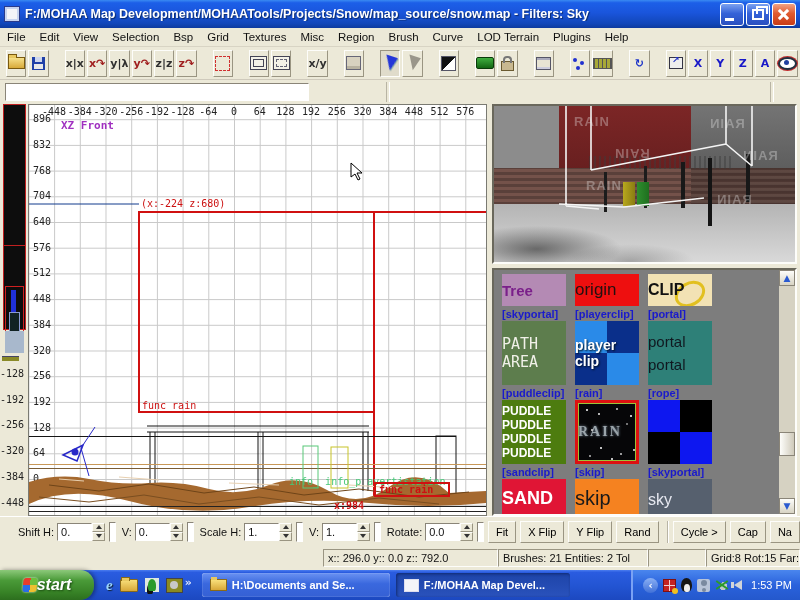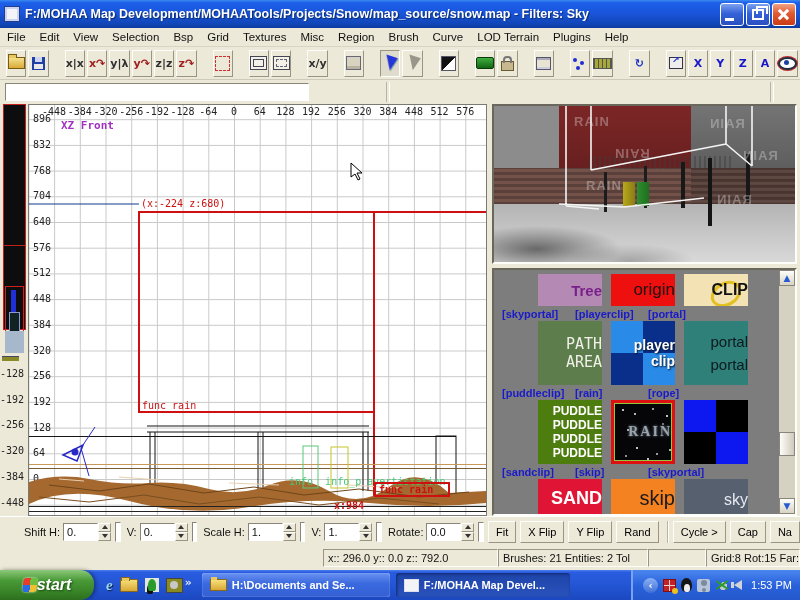--- a/index.html
+++ b/index.html
@@ -92,21 +92,21 @@
   .v3{position:absolute;}
   .gt{position:absolute;color:rgba(235,235,235,.34);font:bold 13px "Liberation Sans",sans-serif;letter-spacing:1px;}
   
   #texpanel{position:absolute;left:492px;top:268px;width:305px;height:248px;background:#7d7d7d;
     border:2px solid;border-color:#6a685c #fdfdfa #fdfdfa #6a685c;box-sizing:border-box;overflow:hidden;}
   #texinner{position:absolute;left:0;top:0;right:16px;bottom:0;padding:4px 0 0 8px;}
   .trow-labels{display:grid;grid-template-columns:64px 64px 64px;column-gap:9px;
     font:bold 11px "Liberation Sans",sans-serif;color:#1a1acc;margin:2px 0 1px 0;white-space:nowrap;}
   .trow{display:grid;grid-template-columns:64px 64px 64px;column-gap:9px;}
   .tile{width:64px;height:64px;position:relative;display:flex;flex-direction:column;
-    align-items:flex-end;justify-content:center;overflow:hidden;box-sizing:border-box;margin-left:36px;}
+    align-items:flex-start;justify-content:center;overflow:hidden;box-sizing:border-box;}
   .tile.cut{height:32px;}
   .tile span{line-height:1.05;white-space:nowrap;}
   .tile.sel{border:3px solid #dd1111;box-shadow:inset 0 0 0 1px #9ac43a;}
   .k2-tree{background:#b48ab4;} .k2-tree span{color:#7a1f8a;font:bold 15px "Liberation Sans",sans-serif;}
   .k2-origin{background:#ee0f0f;} .k2-origin span{color:#221010;font:17px "Liberation Sans",sans-serif;}
   .k2-clip{background:#f2e2b4;} .k2-clip span{color:#111;font:bold 16px "Liberation Sans",sans-serif;z-index:1;}
   .k2-clip:after{content:"";position:absolute;right:6px;top:8px;width:26px;height:18px;border:3px solid #e2c020;border-radius:50%;transform:rotate(-30deg);}
   .k2-patharea{background:#5d7d4d;} .k2-patharea span{color:#f0f0e8;font:15px "DejaVu Sans Mono",monospace;}
   .k2-playerclip{background:conic-gradient(#0a2f8a 0 25%,#2a8ae8 0 50%,#0a2f8a 0 75%,#2a8ae8 0);}
   .k2-playerclip span{color:#fff;font:bold 14px "Liberation Sans",sans-serif;text-shadow:1px 1px 2px #012;}
@@ -122,21 +122,21 @@
   .k2-skyportal{background:#56606e;} .k2-skyportal span{color:#e6e8f0;font:16px "Liberation Sans",sans-serif;margin:2px 0;}
   
   .sbar{position:absolute;right:0;top:0;width:16px;bottom:0;background:#d6d2c2;}
   .sbtn{position:absolute;left:0;width:16px;height:16px;background:linear-gradient(180deg,#fdfdfa,#d8d4c4);
     border:1px solid #8a8578;box-sizing:border-box;color:#2a5ad0;font:bold 9px "DejaVu Sans",sans-serif;
     display:flex;align-items:center;justify-content:center;}
   .sthumb{position:absolute;left:0;width:16px;height:24px;background:linear-gradient(90deg,#fdfdfa,#cfcaba);
     border:1px solid #8a8578;box-sizing:border-box;}
   
   #surfbar{position:absolute;left:0;top:516px;width:800px;height:30px;background:#ece9d8;
-    border-top:1px solid #fff;display:flex;align-items:center;font-size:11px;color:#111;padding-left:18px;box-sizing:border-box;}
+    border-top:1px solid #fff;display:flex;align-items:center;font-size:11px;color:#111;padding-left:12px;box-sizing:border-box;}
   .sflabel{margin:0 3px 0 6px;white-space:nowrap;}
   .spin{display:flex;height:18px;}
   .spin .val{width:30px;background:#fff;border:1px solid;border-color:#8a8578 #fff #fff #8a8578;
     font-size:11px;display:flex;align-items:center;padding-left:3px;}
   .spin .arrows{width:13px;display:flex;flex-direction:column;}
   .spin .arrows div{flex:1;background:#ece9d8;border:1px solid;border-color:#fdfdfa #9a9582 #9a9582 #fdfdfa;
     display:flex;align-items:center;justify-content:center;}
   .spin .arrows div:before{content:"";border:3px solid transparent;}
   .spin .arrows .up:before{border-bottom:4px solid #333;margin-top:-3px;}
   .spin .arrows .dn:before{border-top:4px solid #333;margin-bottom:-3px;}

